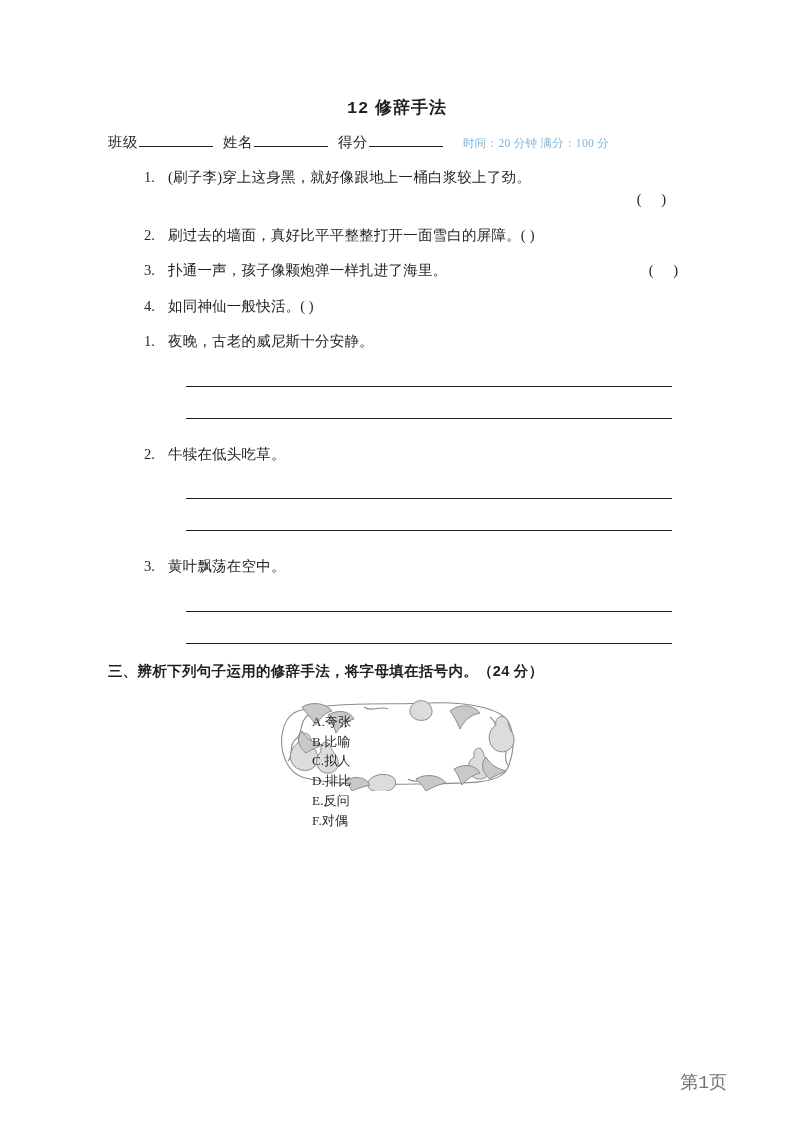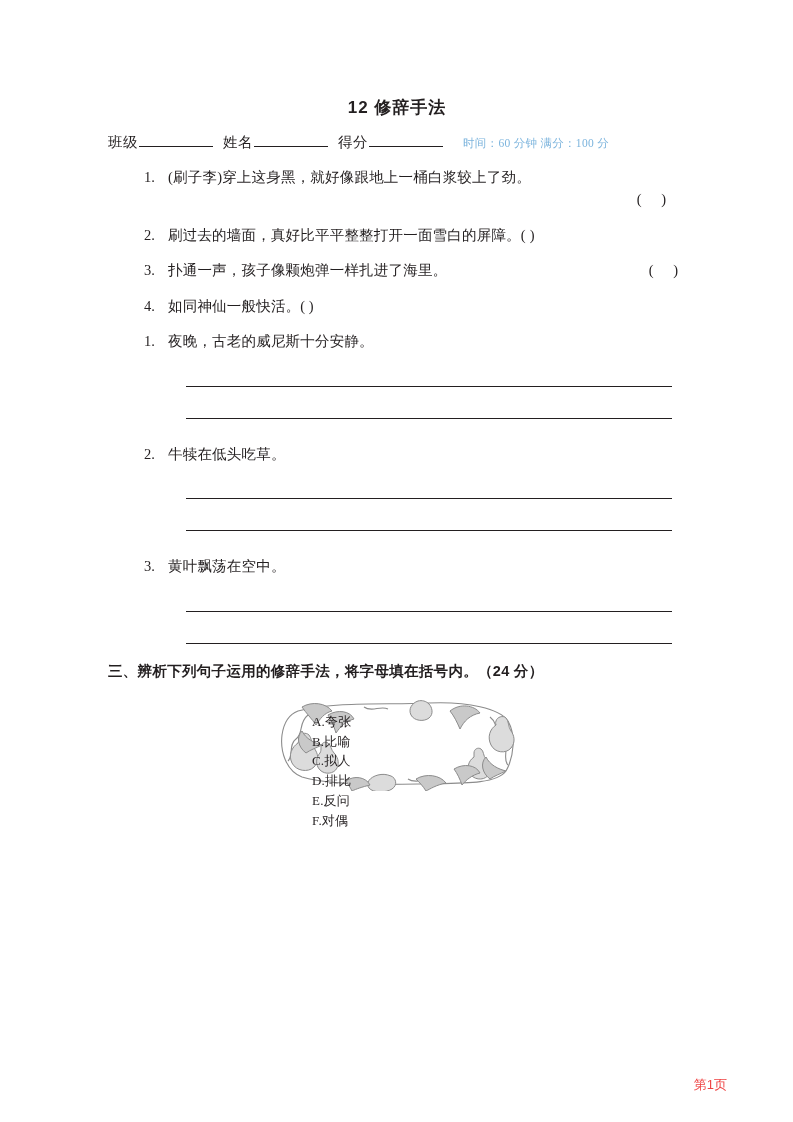--- a/index.html
+++ b/index.html
@@ -30,21 +30,21 @@
   
   .doc-title {
     text-align: center;
     font-size: 17px;
     font-weight: bold;
     letter-spacing: 1px;
     margin: 0 0 14px 0;
     font-family: "Liberation Sans", "DejaVu Sans", sans-serif;
   }
   .doc-title .num {
-    font-family: Liberation Sans, sans-serif;
+    font-family: Liberation Mono, monospace;
   }
 
   
   .info-row {
     display: flex;
     align-items: baseline;
     font-size: 14.5px;
     margin-bottom: 14px;
     white-space: nowrap;
   }
@@ -162,23 +162,23 @@
     line-height: 1.45;
     letter-spacing: 0.2px;
   }
   .opt { white-space: nowrap; }
 
   
   .footer {
     position: absolute;
     right: 66px;
     bottom: 28px;
-    font-size: 13px;
-    color: #ef4444;
-    font-family: Liberation Sans, sans-serif;
+    font-size: 18px;
+    color: #737373;
+    font-family: Liberation Mono, monospace;
   }
 </style>
 </head>
 <body>
 
 <div class="page">
   <div class="sheet">
 
     <div class="doc-title">
       <span class="num">12</span>
@@ -191,21 +191,21 @@
         <span class="blank-line"></span>
       </span>
       <span class="info-field">
         <span class="lbl">姓名</span>
         <span class="blank-line"></span>
       </span>
       <span class="info-field">
         <span class="lbl">得分</span>
         <span class="blank-line"></span>
       </span>
-      <span class="exam-meta">时间：60 分钟 满分：100 分</span>
+      <span class="exam-meta">时间：20 分钟 满分：100 分</span>
     </div>
 
 
     <div class="q-list">
 
       <div class="q-item">
         <span class="q-num">1.</span>
         <span class="q-body">
           <span class="q-text">(刷子李)穿上这身黑，就好像跟地上一桶白浆较上了劲。</span>
           <div class="paren-right">(    )</div>

